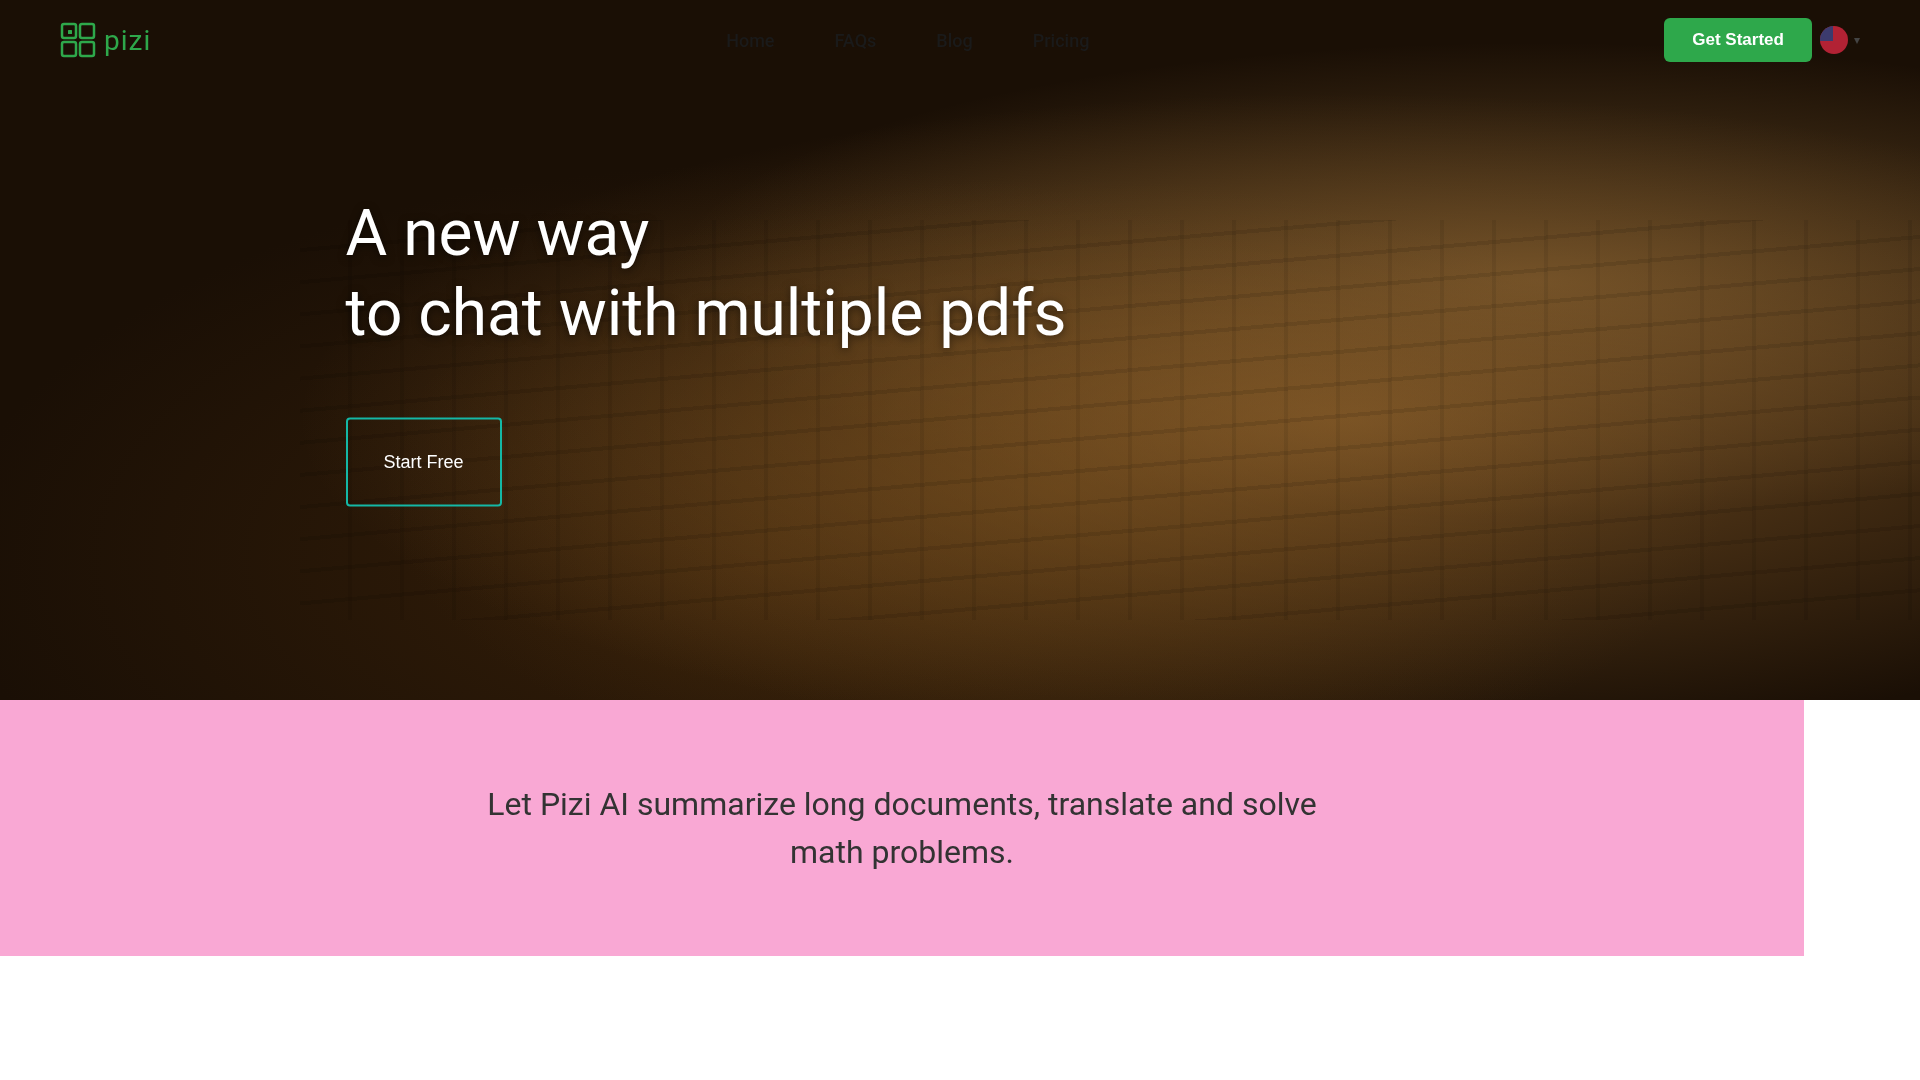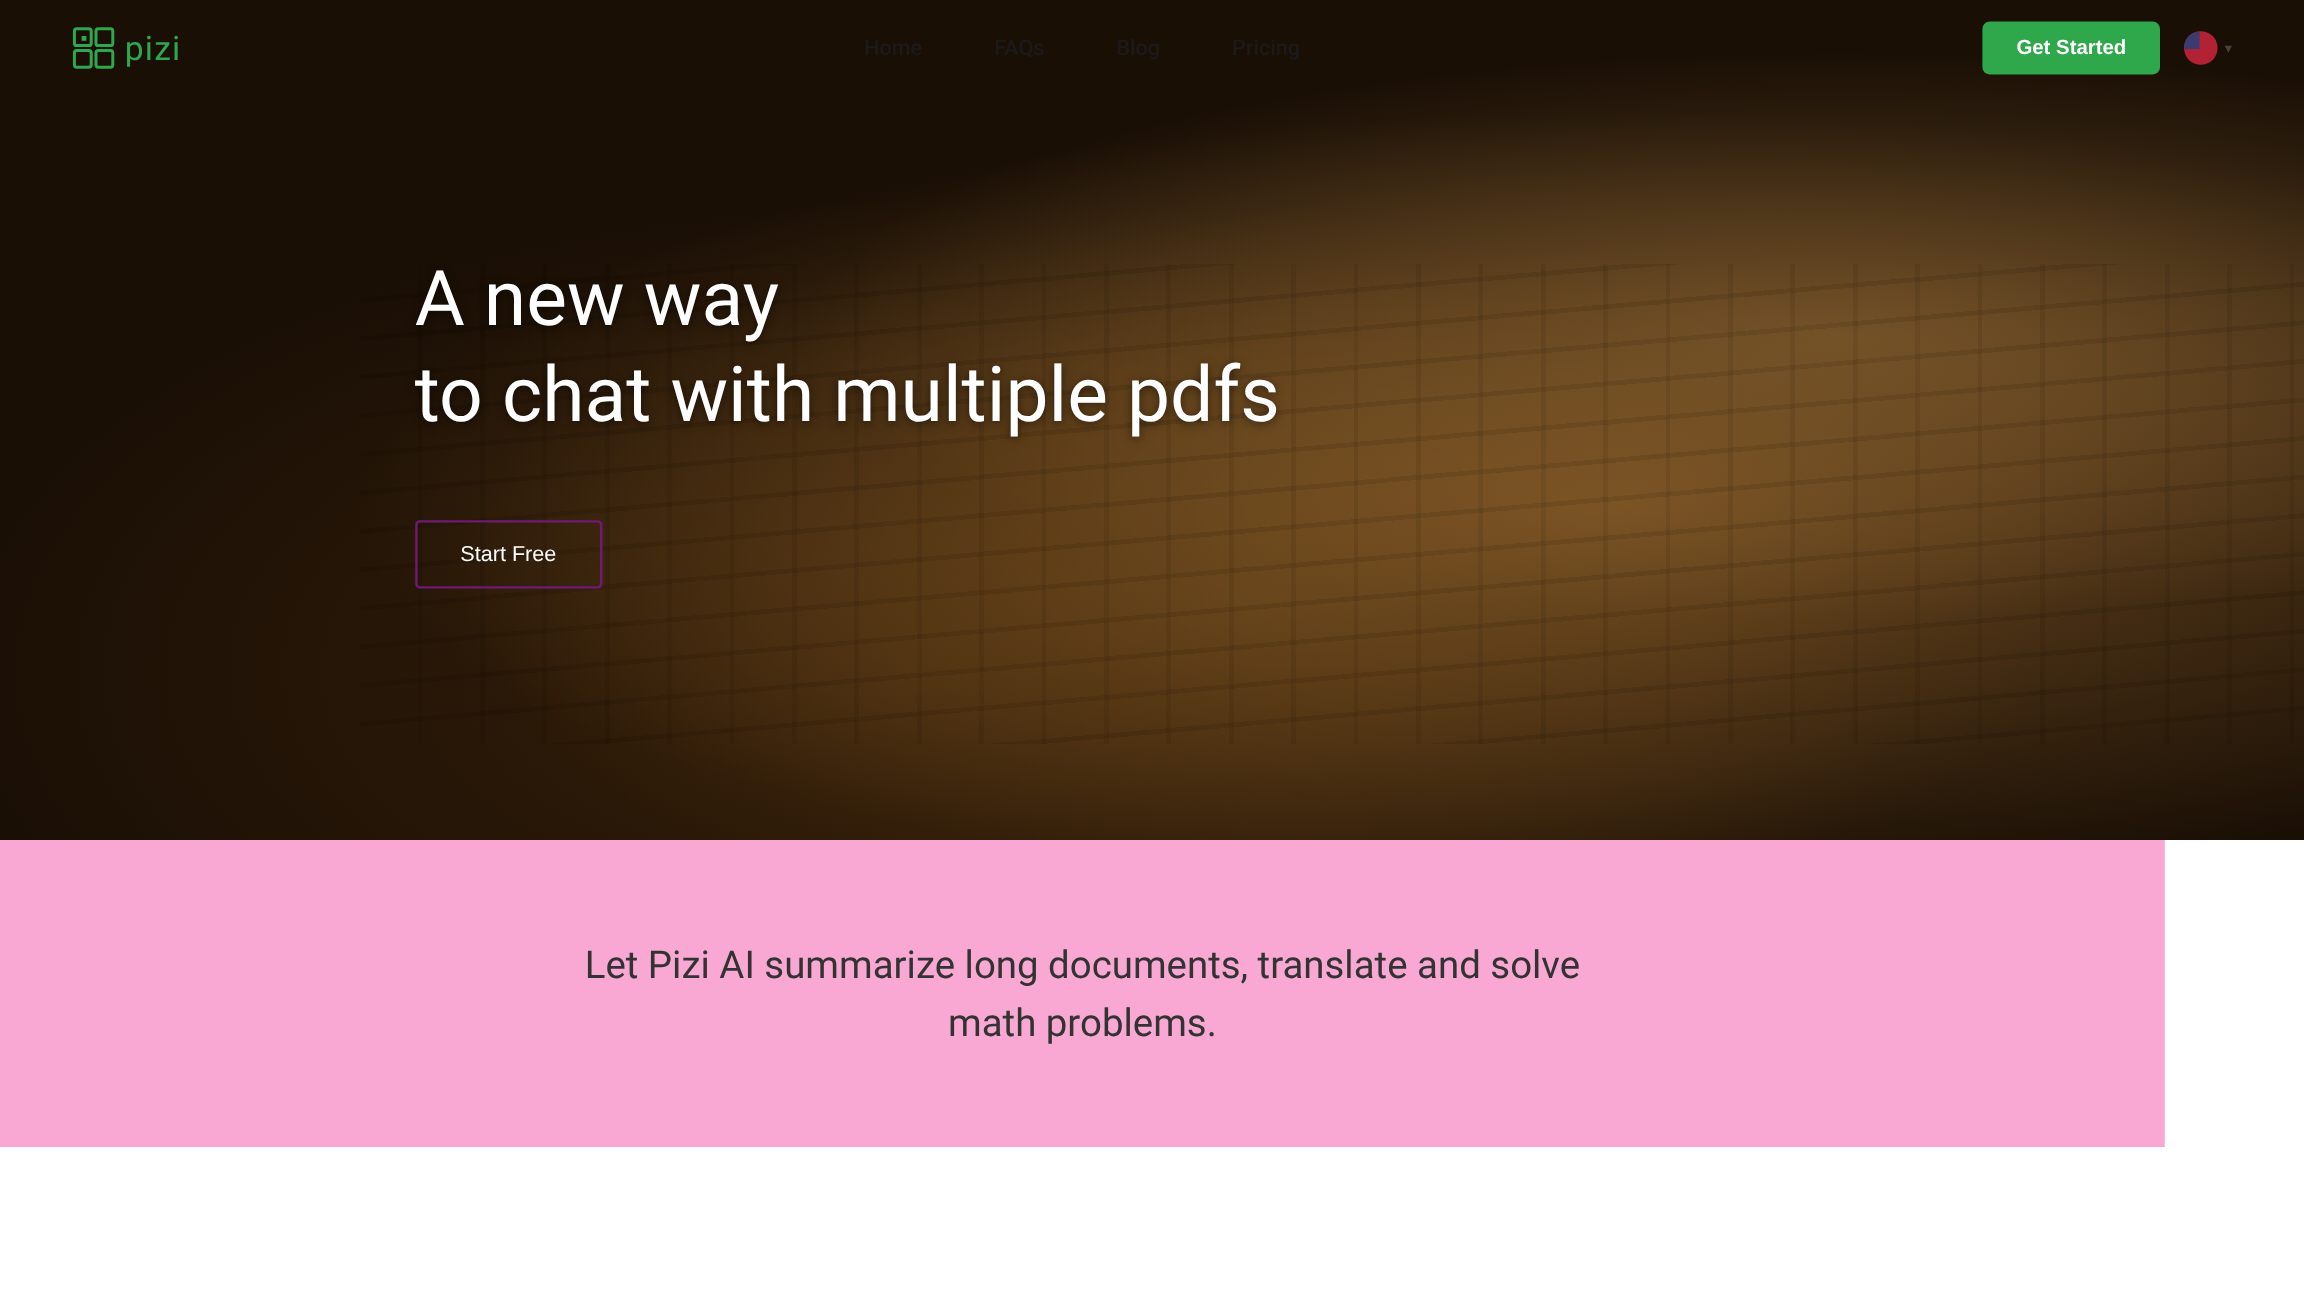--- a/index.html
+++ b/index.html
@@ -56,21 +56,21 @@
 
     .nav-links a {
       text-decoration: none;
       color: #1a1a1a;
       font-size: 18px;
       font-weight: 500;
     }
 
     .nav-right {
       display: flex;
-      gap: 20px;
+      gap: 8px;
     }
 
     .get-started-btn {
       background: #2ea84b;
       color: #fff;
       border: none;
       border-radius: 6px;
       padding: 12px 28px;
       font-size: 17px;
       font-weight: 600;
@@ -151,23 +151,23 @@
       font-size: 64px;
       font-weight: 400;
       line-height: 1.25;
       margin-bottom: 64px;
       text-shadow: 0 2px 8px rgba(0,0,0,0.5);
     }
 
     .start-free-btn {
       background: transparent;
       color: #ffffff;
-      border: 2px solid #701a75;
+      border: 2px solid #14b8a6;
       border-radius: 4px;
-      padding: 16px 36px;
+      padding: 32px 36px;
       font-size: 18px;
       font-weight: 400;
       cursor: pointer;
     }
 
     
     .subheading-section {
       background: #f9a8d4;
       width: 1804px;
       padding: 80px 60px;

